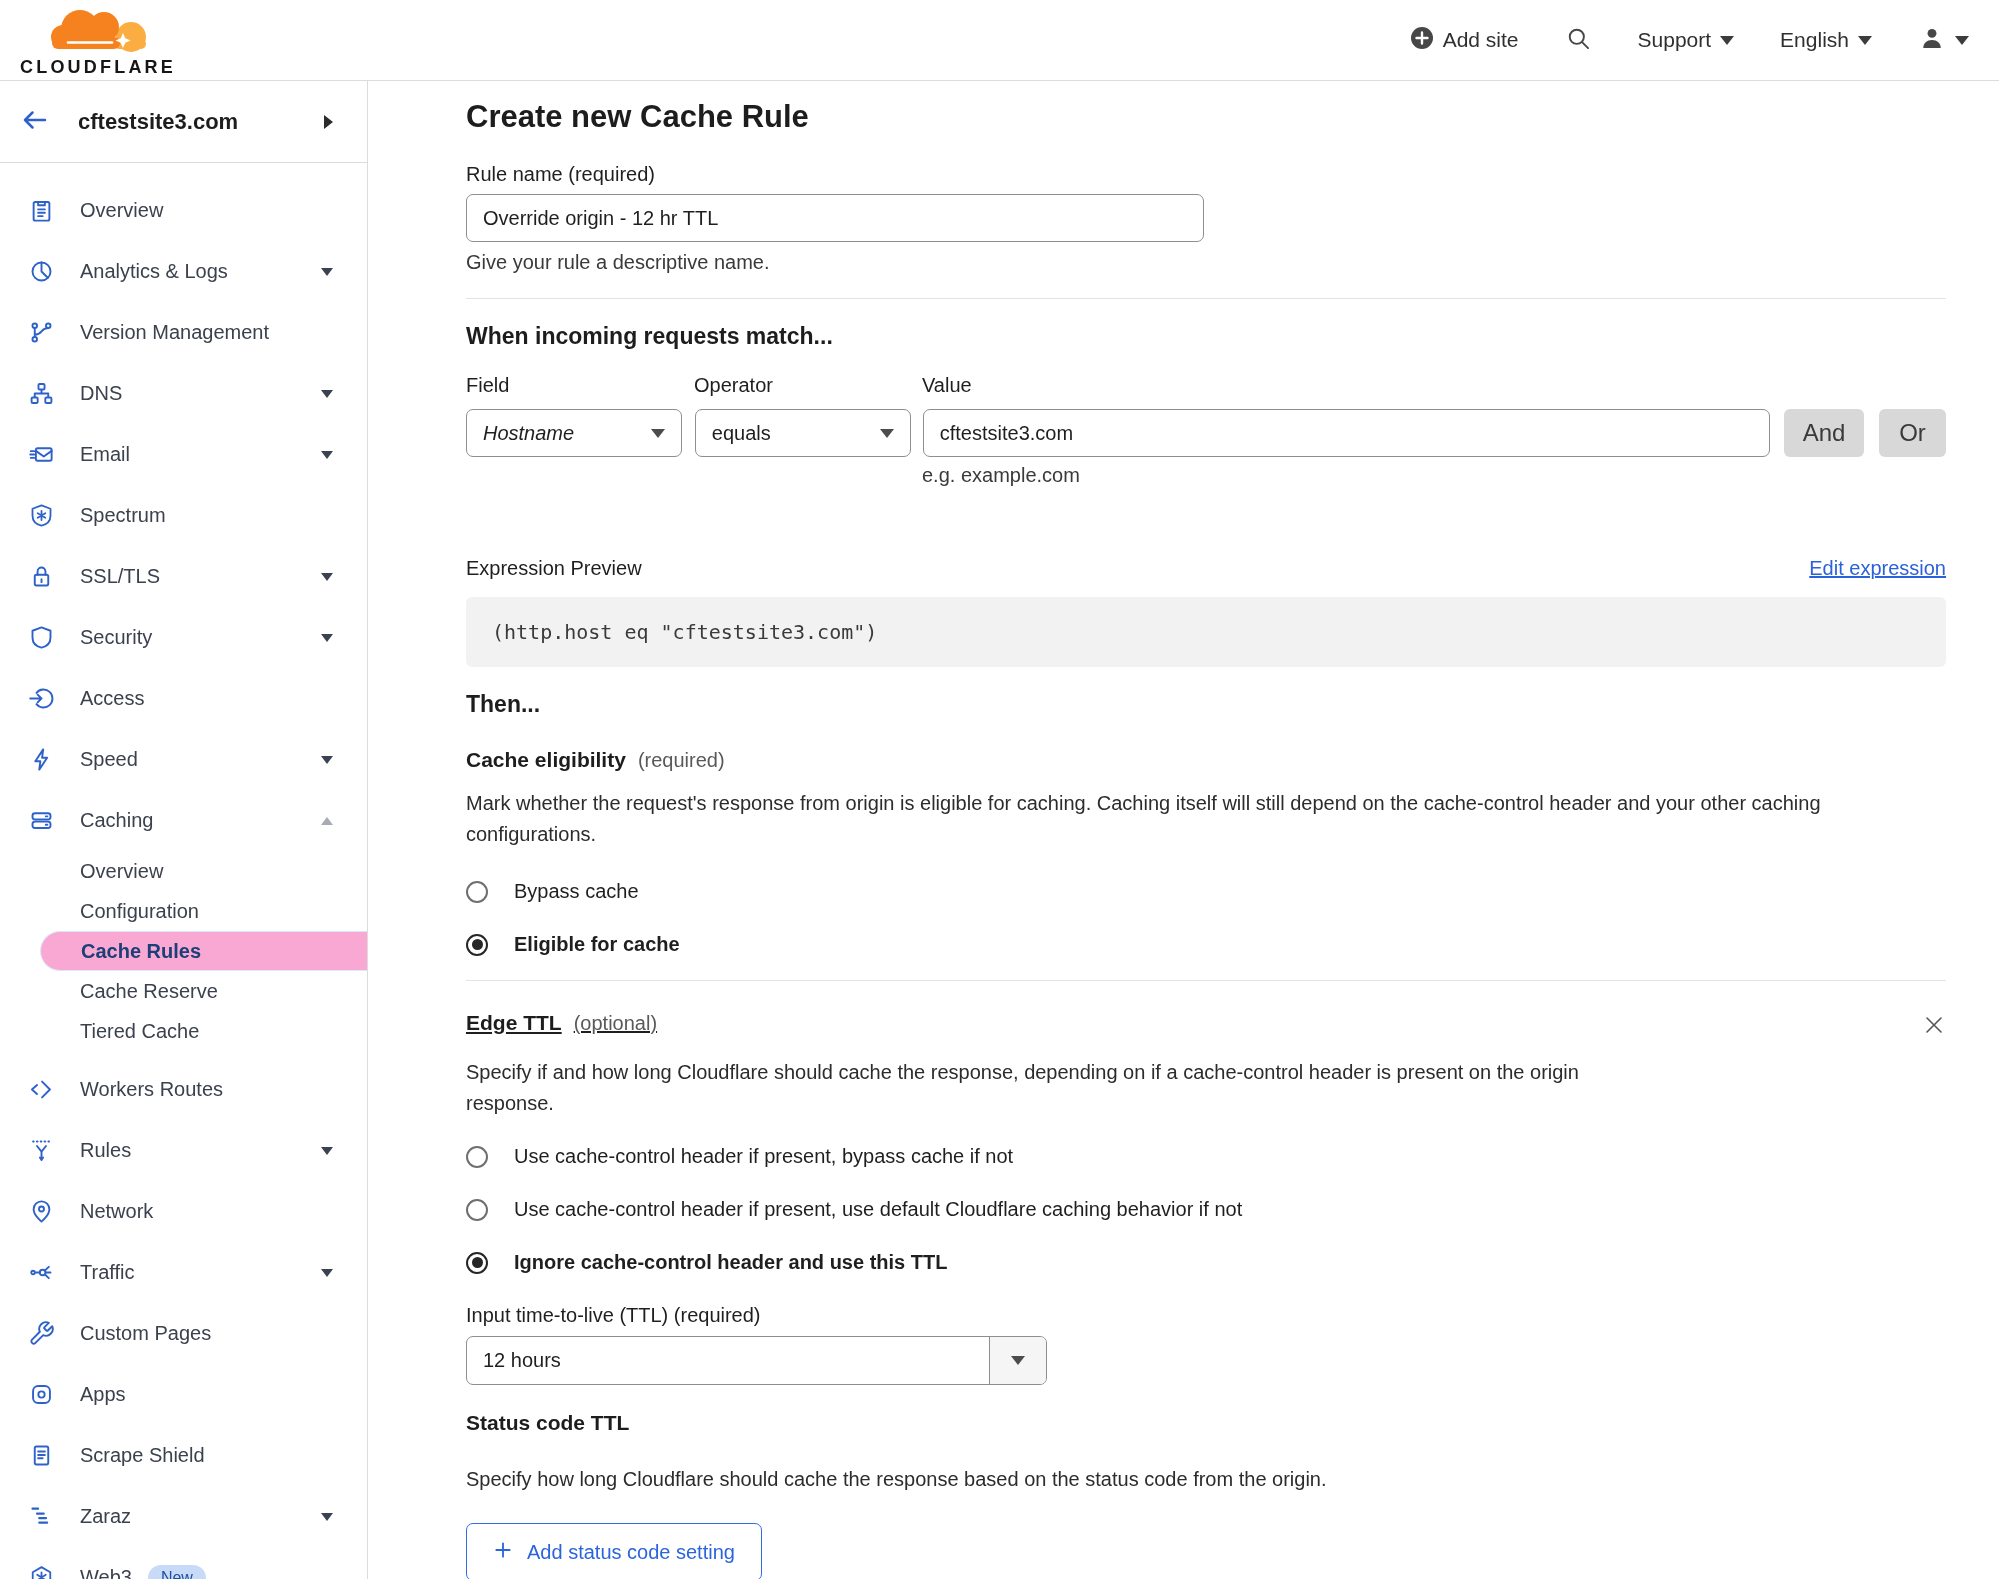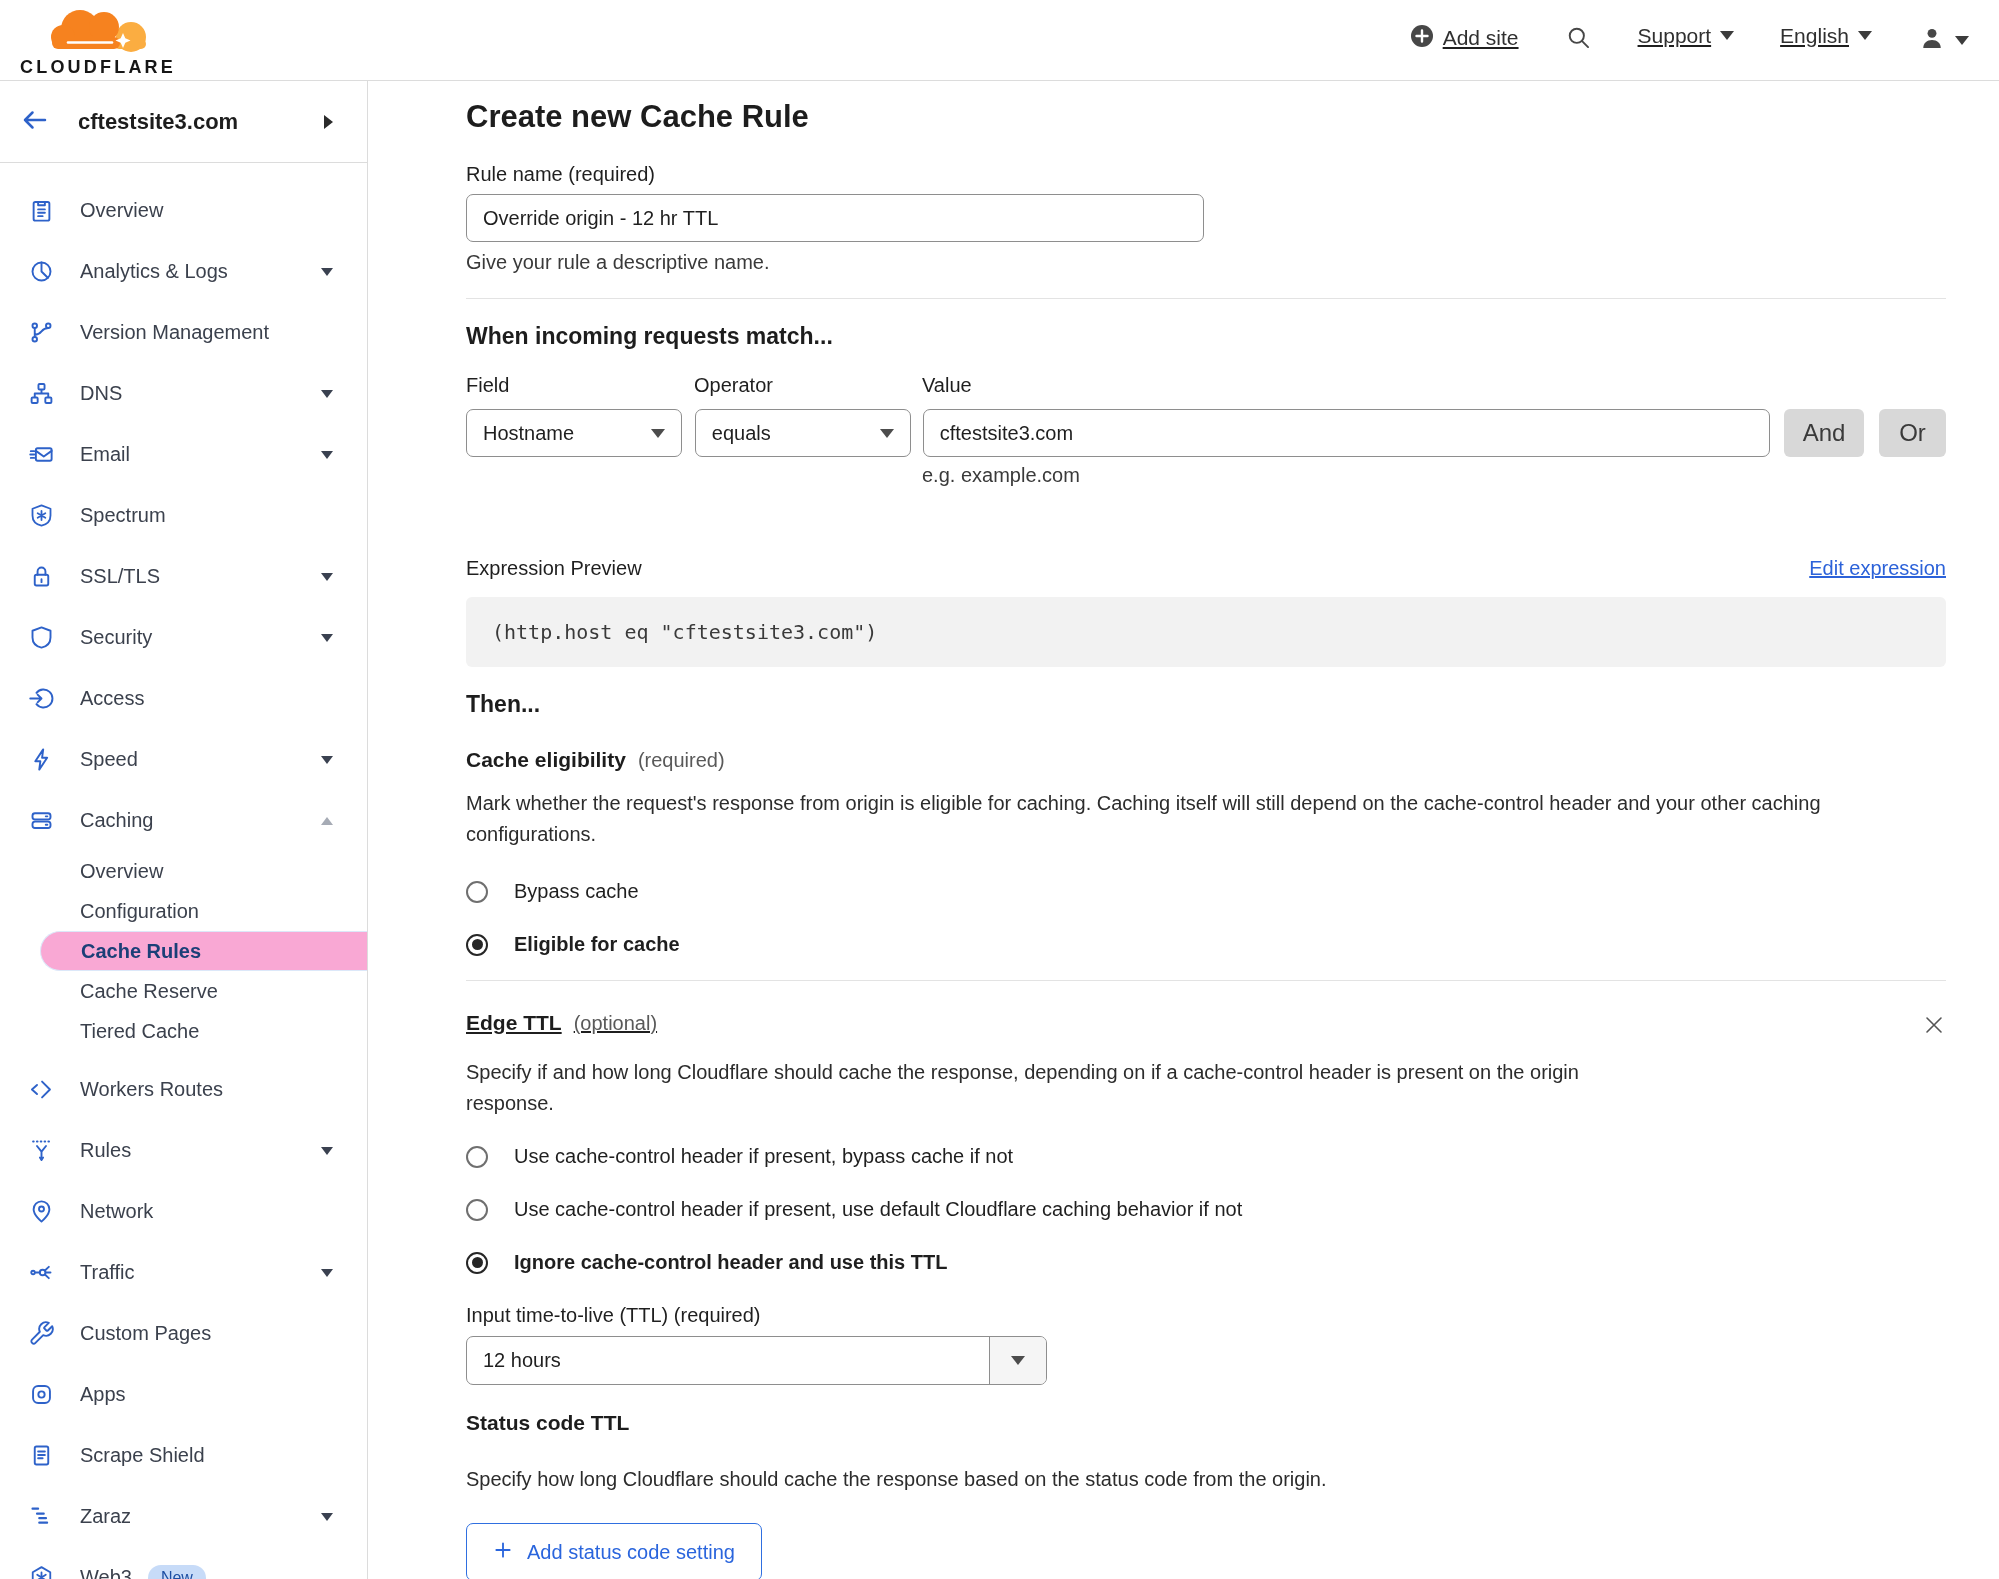--- a/index.html
+++ b/index.html
@@ -4,21 +4,21 @@
 <style>
   * { margin:0; padding:0; box-sizing:border-box; }
   html,body { width:1999px; height:1579px; overflow:hidden; background:#fff;
     font-family:"Liberation Sans", sans-serif; color:#1f1f1f; }
 
   
   .topbar { height:81px; display:flex; align-items:center; justify-content:space-between;
     padding:0 30px 0 18px; border-bottom:1px solid #dcdcdc; background:#fff; }
   .logo { display:flex; flex-direction:column; align-items:center; width:160px; }
   .logo-word { font-size:18px; font-weight:800; letter-spacing:3.2px; color:#161616; margin-top:-2px; }
-  .topbar-right { display:flex; align-items:flex-start; gap:46px;text-decoration:underline; }
+  .topbar-right { display:flex; align-items:center; gap:46px; }
   .tb-item { display:flex; align-items:center; gap:9px; font-size:21px; color:#303030; cursor:pointer; }
   .caret-d { width:0; height:0; border-left:7px solid transparent; border-right:7px solid transparent;
     border-top:9px solid #3c3c3c; }
 
   
   .shell { display:flex; height:1498px; }
   .sidebar { width:368px; flex:none; border-right:1px solid #dcdcdc; overflow:hidden; }
   .site-row { height:82px; display:flex; align-items:center; padding:0 20px 0 20px;
     border-bottom:1px solid #dcdcdc; }
   .site-name { font-size:22px; font-weight:bold; color:#1d1d1d; margin-left:28px; }
@@ -54,21 +54,21 @@
   .divider { height:1px; background:#e3e3e3; margin-top:24px; }
   h2 { font-size:23px; font-weight:bold; color:#1d1d1d; margin-top:24px; }
   .match-labels { display:flex; margin-top:24px; font-size:20px; color:#1f1f1f; }
   .match-labels span:nth-child(1){ width:228px; } .match-labels span:nth-child(2){ width:228px; }
   .controls { display:flex; margin-top:12px; align-items:center; }
   .select { height:48px; border:1px solid #8e8e8e; border-radius:7px; background:#fff;
     display:flex; align-items:center; justify-content:space-between; padding:0 16px;
     font-size:20px; color:#1f1f1f; cursor:pointer; }
   .sel-caret { width:0; height:0; border-left:7px solid transparent; border-right:7px solid transparent;
     border-top:9px solid #4c4c4c; }
-  .w-field { width:216px; } .w-op { width:216px; margin-left:13px; }
+  .w-field { width:216px;font-style:italic; } .w-op { width:216px; margin-left:13px; }
   .value-input { width:848px; height:48px; margin-left:12px; border:1px solid #8e8e8e; border-radius:7px;
     padding:0 16px; font-size:20px; color:#1f1f1f; font-family:"Liberation Sans", sans-serif; }
   .gray-btn { height:48px; background:#d8d8d8; border:none; border-radius:6px; font-size:24px;
     color:#3a3a3a; cursor:pointer; font-family:"Liberation Sans", sans-serif; }
   .btn-and { width:80px; margin-left:14px; } .btn-or { width:67px; margin-left:15px; }
   .ex-hint { font-size:20px; color:#3a3a3a; margin-top:7px; margin-left:456px; }
   .expr-row { display:flex; justify-content:space-between; align-items:center; margin-top:70px; }
   .expr-label { font-size:20px; color:#1f1f1f; }
   .edit-link { font-size:20px; color:#2c62d9; text-decoration:underline; cursor:pointer; }
   .code-block { margin-top:17px; height:70px; background:#f2f2f2; border-radius:6px;

